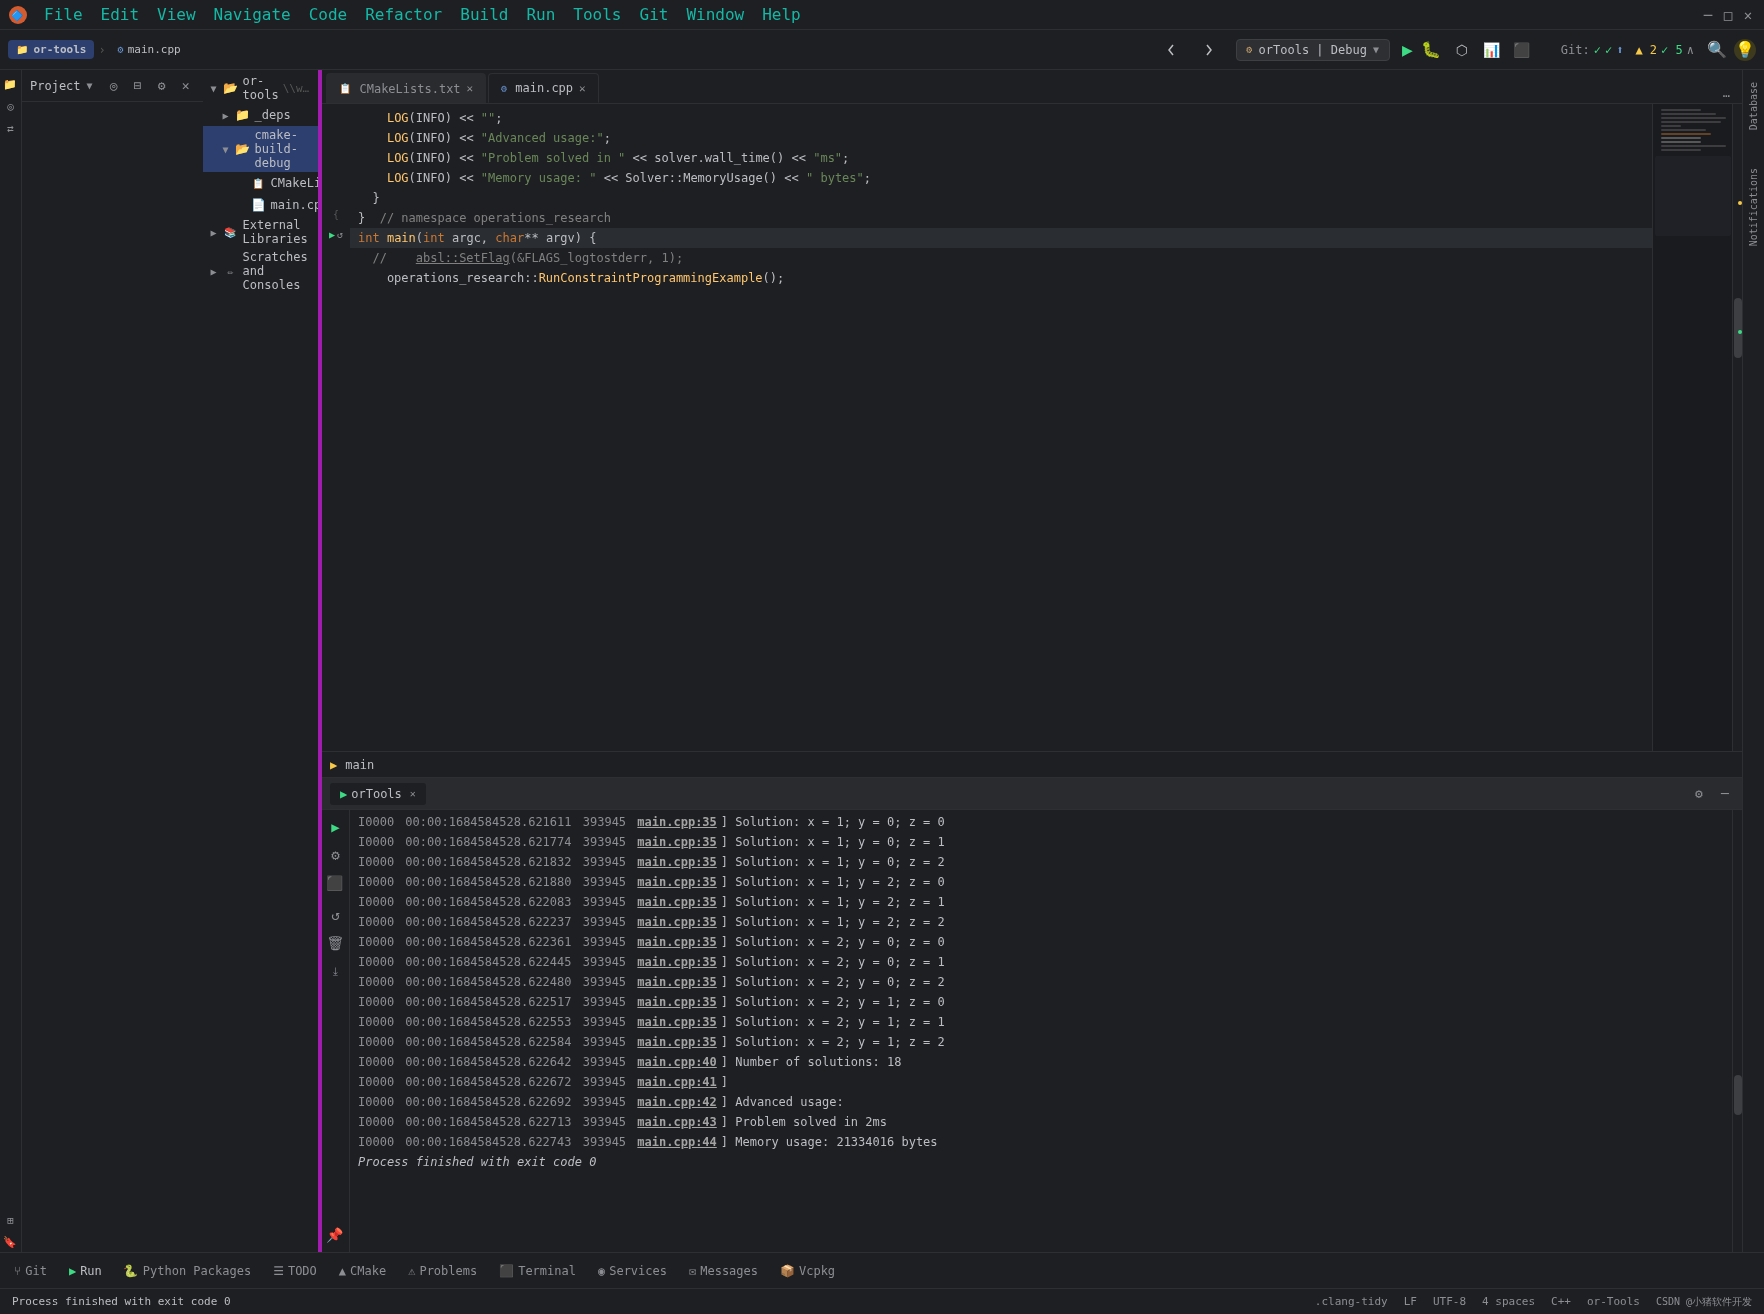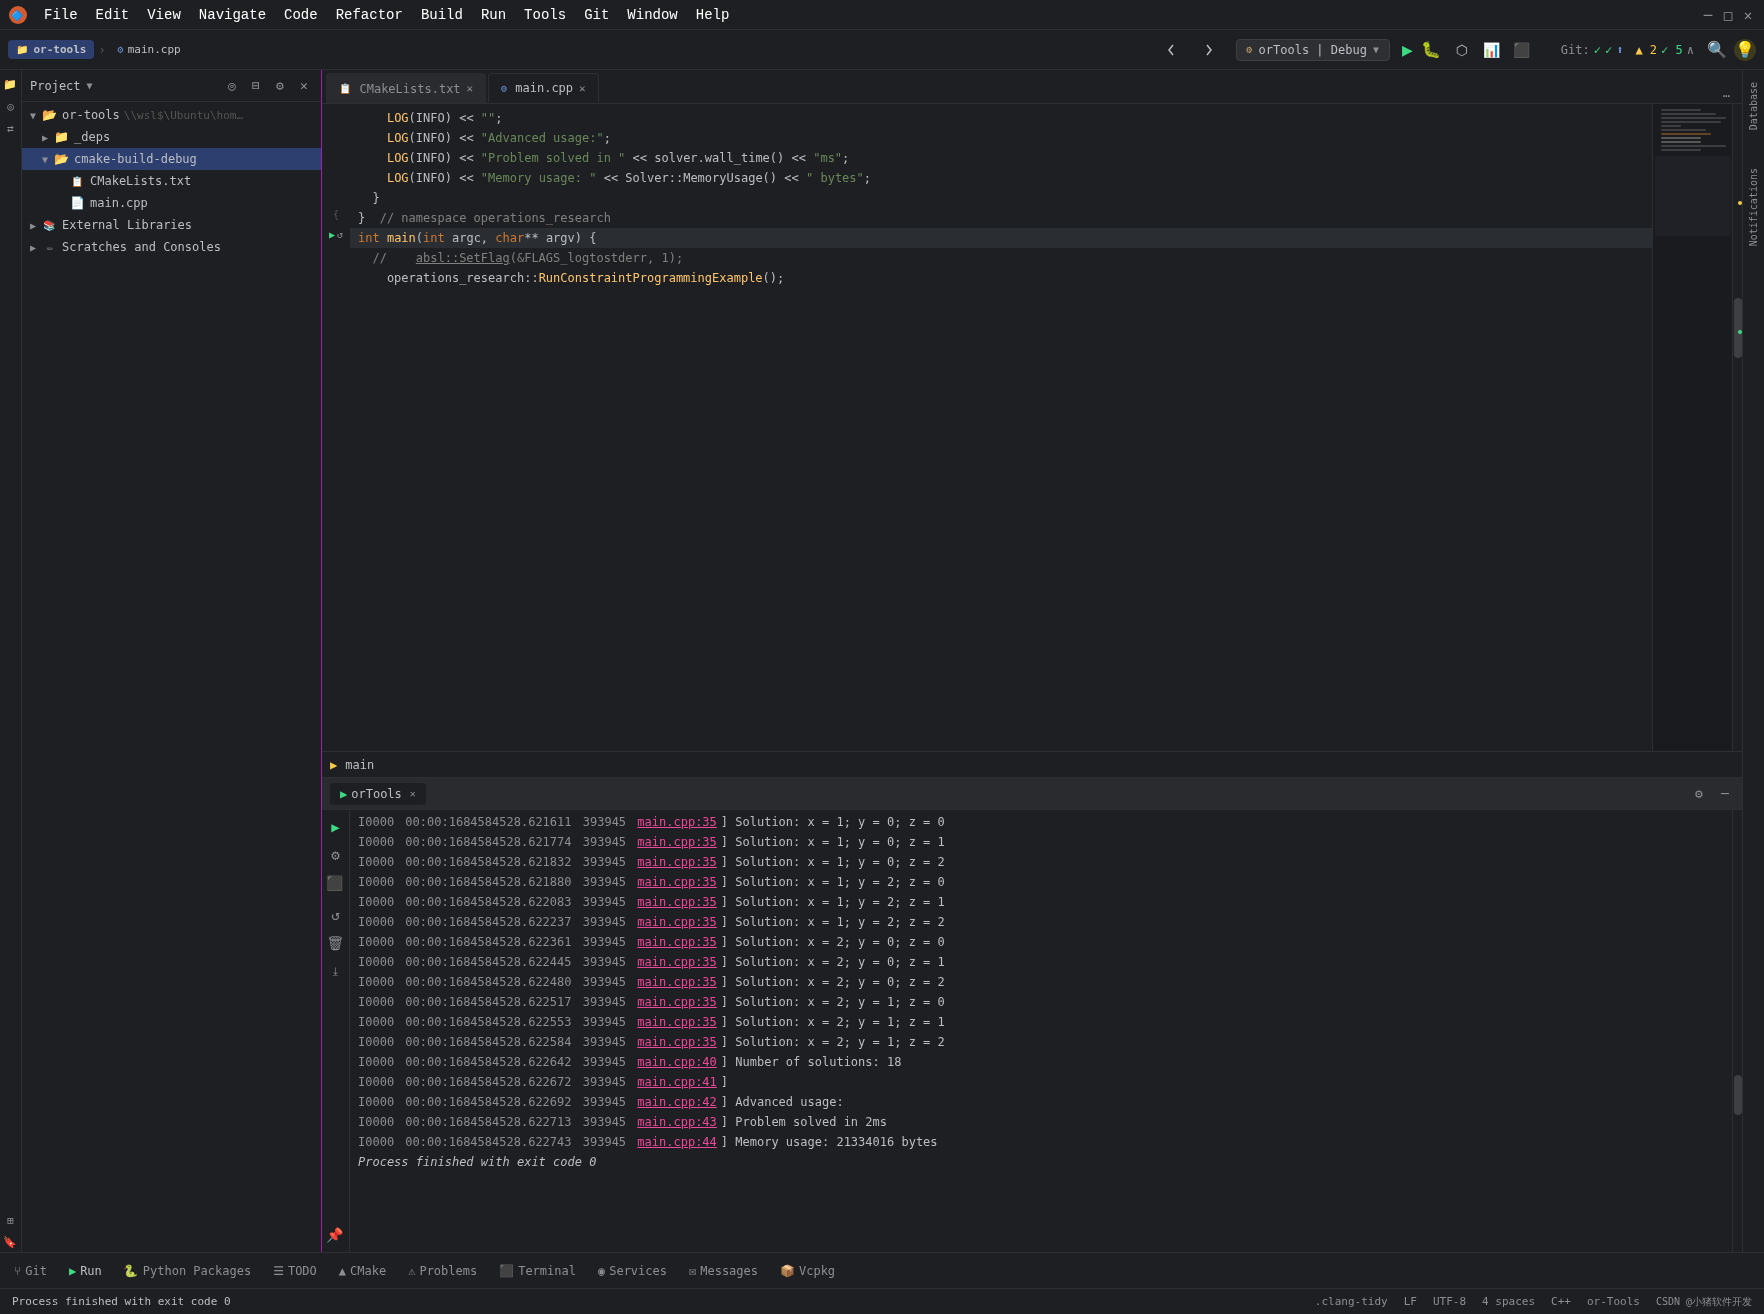--- a/index.html
+++ b/index.html
@@ -2,21 +2,21 @@
 <html><head>
   <meta charset="utf-8">
   <style>
     * { margin: 0; padding: 0; box-sizing: border-box; }
     body { background: #1e1f22; color: #bcbec4; font-family: 'Consolas', 'Monaco', monospace; font-size: 12px; width: 1764px; height: 1314px; overflow: hidden; display: flex; flex-direction: column; }
 
     
     .title-bar { height: 30px; background: #1e1f22; display: flex; align-items: center; padding: 0 8px; border-bottom: 1px solid #2d2f33; flex-shrink: 0; }
     .title-bar-logo { width: 20px; height: 20px; margin-right: 8px; }
     .title-bar-menus { display: flex; gap: 2px; }
-    .title-bar-menu-item { padding: 2px 8px; cursor: pointer; font-size: 14px; color: #ffffff; border-radius: 3px; font-family: Liberation Mono, monospace; }
+    .title-bar-menu-item { padding: 2px 8px; cursor: pointer; font-size: 16px; color: #14b8a6; border-radius: 3px; }
     .title-bar-center { flex: 1; text-align: center; font-size: 12px; color: #8c8e94; }
     .title-bar-controls { display: flex; gap: 4px; margin-left: auto; }
     .title-bar-control { width: 16px; height: 16px; display: flex; align-items: center; justify-content: center; cursor: pointer; color: #8c8e94; font-size: 14px; }
 
     
     .nav-bar { height: 40px; background: #1e1f22; display: flex; align-items: center; padding: 0 8px; border-bottom: 1px solid #2d2f33; flex-shrink: 0; gap: 4px; }
     .breadcrumb { display: flex; align-items: center; gap: 4px; font-size: 12px; }
     .breadcrumb-sep { color: #555; }
     .nav-spacer { flex: 1; }
     .nav-btn { padding: 3px 8px; border-radius: 4px; cursor: pointer; color: #bcbec4; font-size: 11px; display: flex; align-items: center; gap: 3px; }
@@ -25,21 +25,21 @@
 
     
     .main-content { display: flex; flex: 1; overflow: hidden; }
 
     
     .sidebar-icons-left { width: 22px; background: #1e1f22; display: flex; flex-direction: column; align-items: center; padding-top: 4px; gap: 2px; border-right: 1px solid #2d2f33; flex-shrink: 0; }
     .sidebar-icon { width: 20px; height: 20px; display: flex; align-items: center; justify-content: center; font-size: 11px; color: #8c8e94; cursor: pointer; border-radius: 2px; }
     .sidebar-icon.active { color: #6b9adc; }
 
     
-    .project-panel { width: 300px; background: #1e1f22; border-right: 1px solid #a21caf; display: flex; flex-direction: column; flex-shrink: 0; justify-content: center; }
+    .project-panel { width: 300px; background: #1e1f22; border-right: 4px solid #a21caf; display: flex; flex-direction: row; flex-shrink: 0; justify-content: center; }
     .panel-header { height: 32px; background: #1e1f22; display: flex; align-items: center; padding: 0 8px; border-bottom: 1px solid #2d2f33; gap: 6px; }
     .panel-title { font-size: 12px; color: #bcbec4; font-weight: 500; }
     .panel-header-spacer { flex: 1; }
     .panel-header-btn { width: 18px; height: 18px; display: flex; align-items: center; justify-content: center; cursor: pointer; color: #8c8e94; font-size: 13px; }
 
     .tree { flex: 1; overflow-y: auto; padding: 2px 0; }
     .tree-item { display: flex; align-items: center; padding: 2px 4px; cursor: pointer; font-size: 12px; color: #bcbec4; min-height: 22px; }
     .tree-item.highlighted { background: #2d3f6e; }
     .tree-indent-1 { padding-left: 16px; }
     .tree-indent-2 { padding-left: 32px; }
@@ -91,21 +91,21 @@
     .bottom-panel-content { display: flex; flex: 1; overflow: hidden; }
     .run-side-btns { width: 28px; background: #1e1f22; display: flex; flex-direction: column; align-items: center; padding: 6px 0; gap: 6px; border-right: 1px solid #2d2f33; flex-shrink: 0; }
     .run-side-btn { width: 22px; height: 22px; display: flex; align-items: center; justify-content: center; cursor: pointer; color: #8c8e94; font-size: 14px; border-radius: 3px; }
     .run-side-btn.active { color: #3ddc84; }
 
     .console-area { flex: 1; overflow-y: auto; padding: 4px 8px; font-size: 12px; font-family: 'Consolas', monospace; }
     .console-line { min-height: 20px; padding: 1px 0; display: flex; align-items: baseline; gap: 4px; white-space: pre; }
     .console-line-num-prefix { color: #8c8e94; }
     .console-timestamp { color: #8c8e94; }
     .console-pid { color: #8c8e94; }
-    .console-link { color: #ec4899; text-decoration: underline; cursor: pointer; }
+    .console-link { color: #a3a3a3; text-decoration: underline; cursor: pointer; font-weight: bold; }
     .console-text { color: #bcbec4; }
     .console-exit { color: #bcbec4; font-style: italic; }
 
     
     .bottom-toolbar { height: 36px; background: #1e1f22; border-top: 1px solid #2d2f33; display: flex; align-items: center; padding: 0 4px; gap: 2px; flex-shrink: 0; overflow: hidden; }
     .bt-btn { padding: 3px 10px; font-size: 12px; color: #8c8e94; cursor: pointer; display: flex; align-items: center; gap: 4px; border-radius: 3px; white-space: nowrap; }
     .bt-btn.active { color: #bcbec4; }
 
     
     .status-bar { height: 26px; background: #1e1f22; border-top: 1px solid #2d2f33; display: flex; align-items: center; padding: 0 8px; flex-shrink: 0; gap: 8px; }

